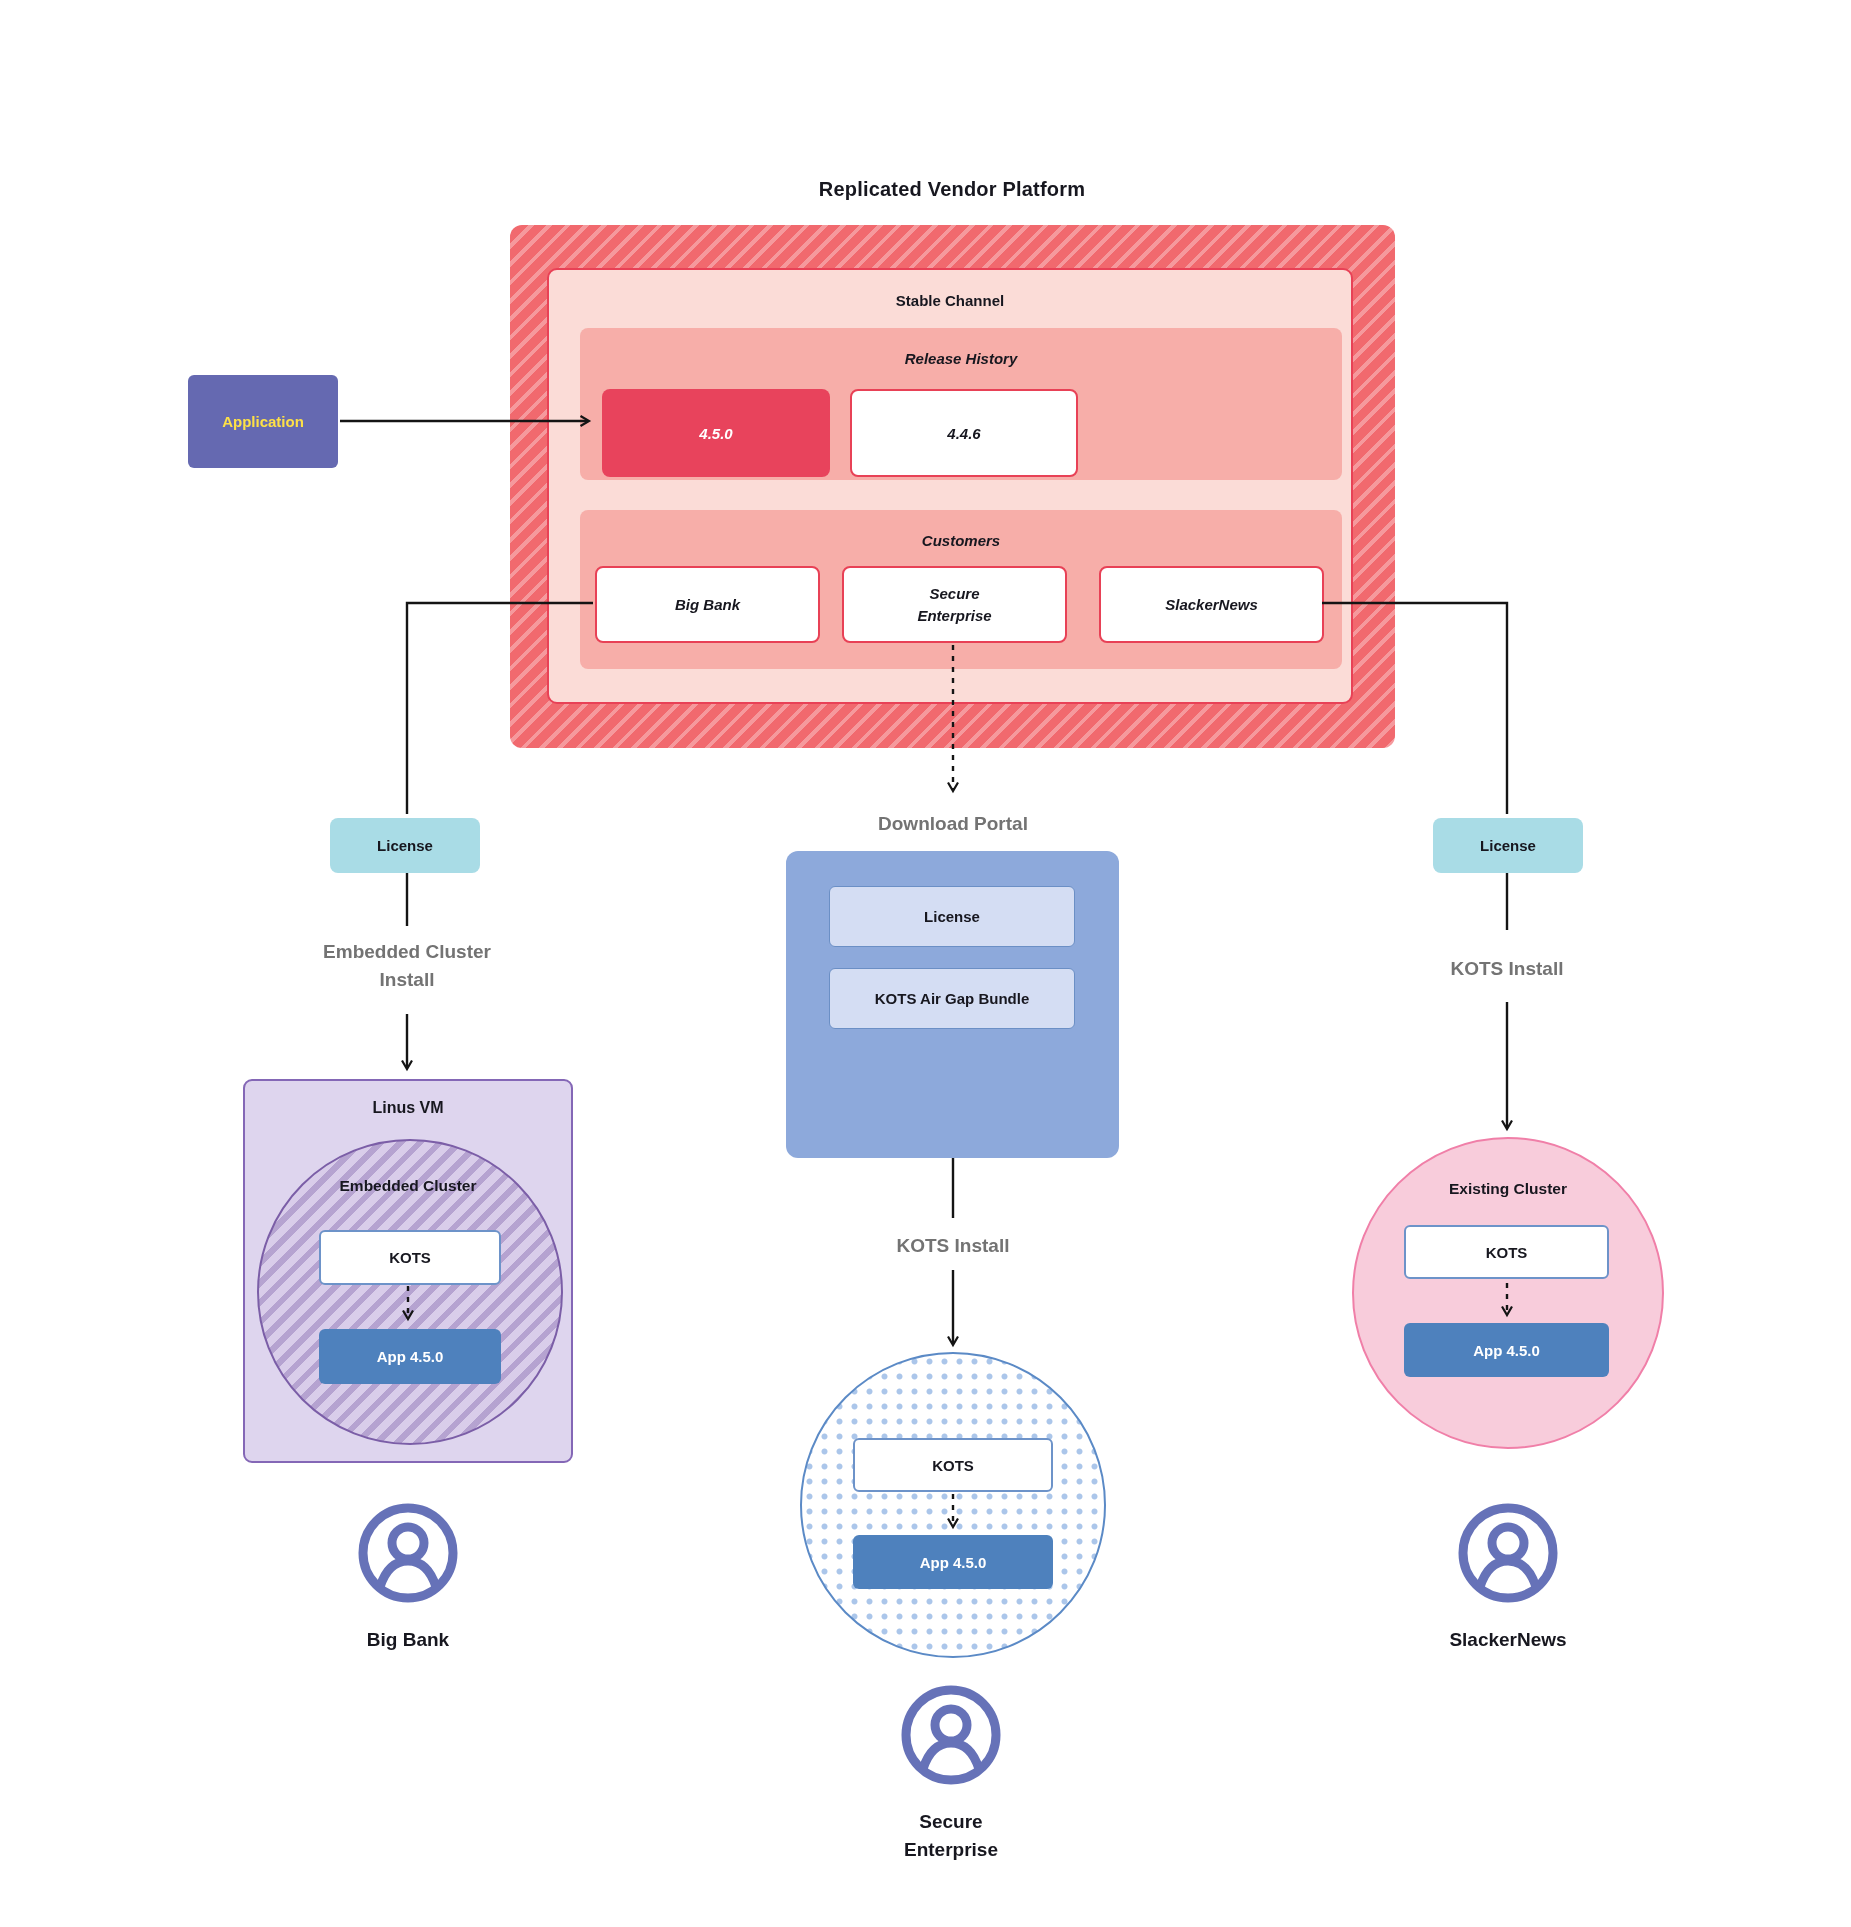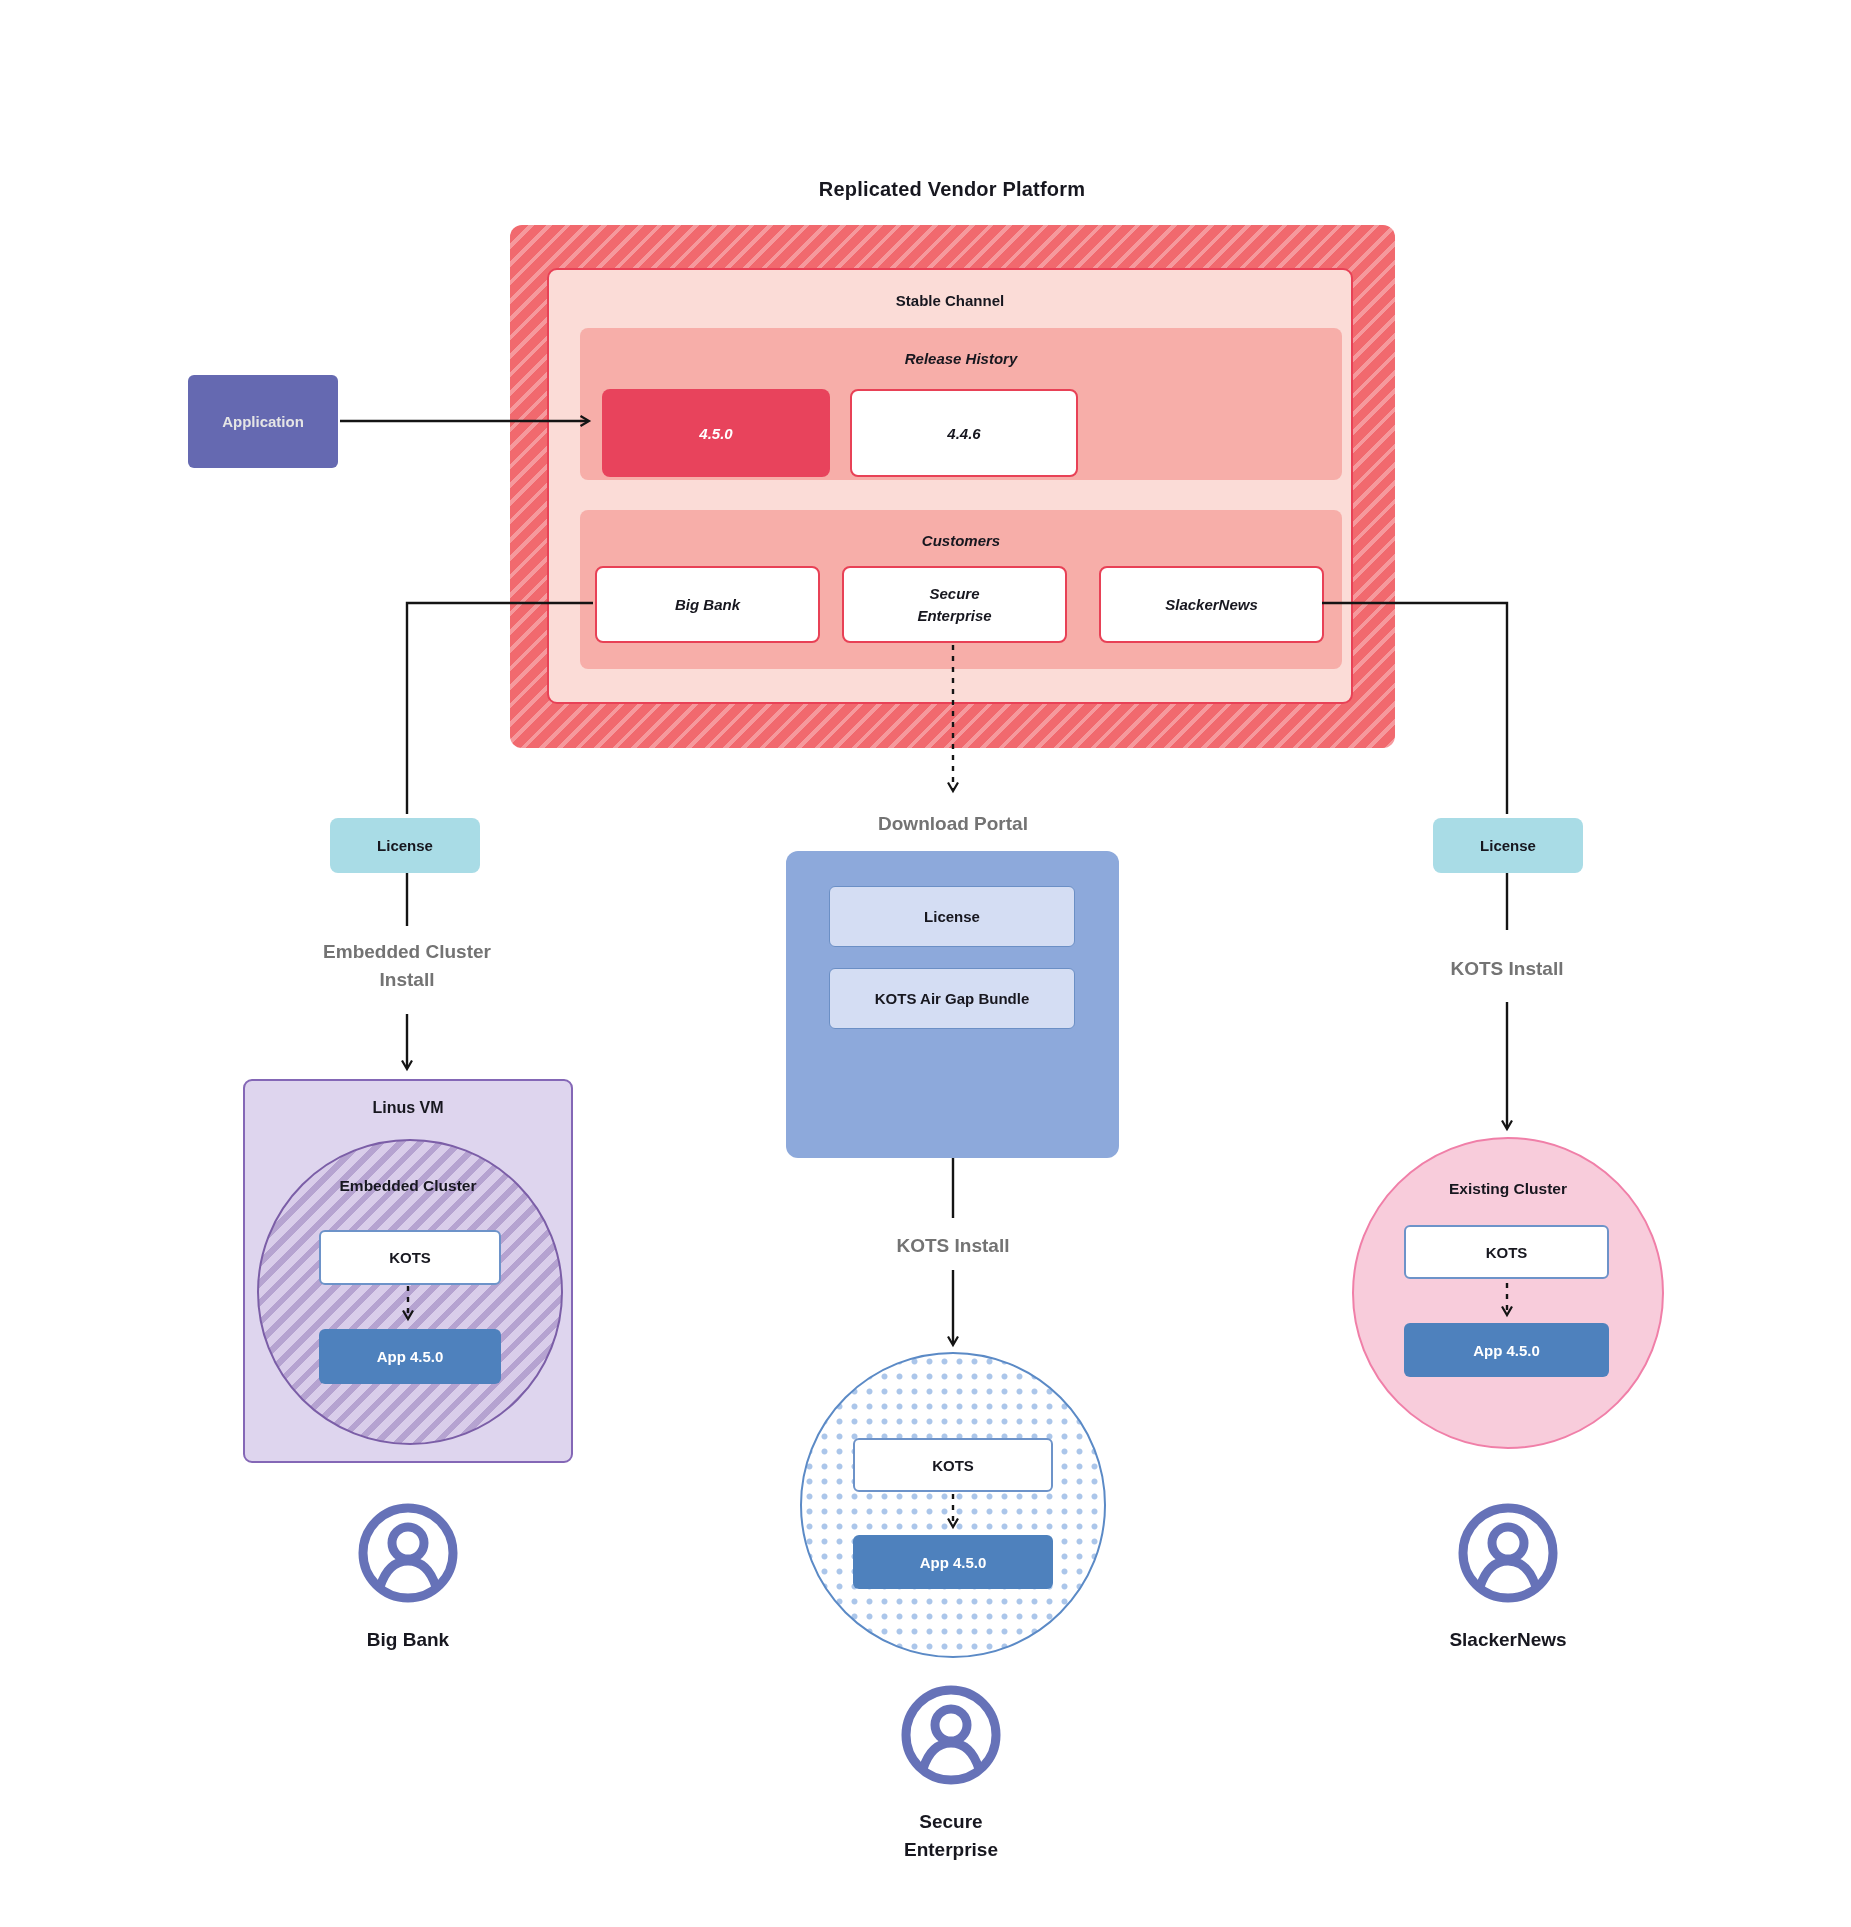--- a/index.html
+++ b/index.html
@@ -29,21 +29,21 @@
   .rel{position:absolute;top:61px;width:228px;height:88px;border-radius:8px;font-size:15px;font-weight:700;box-sizing:border-box;}
   .rel-current{left:22px;background:#e8435c;color:#ffffff;}
   .rel-prev{left:270px;background:#ffffff;border:2px solid #e84156;color:#17171f;}
   .cust{position:absolute;top:56px;width:225px;height:77px;background:#ffffff;border:2px solid #e84156;
         border-radius:8px;font-size:15px;font-weight:700;box-sizing:border-box;line-height:1.45;}
   .cust span{display:inline-block;max-width:100px;}
   .cust.wide span{max-width:200px;}
 
   
   .application{left:188px;top:375px;width:150px;height:93px;background:#6569b1;border-radius:6px;
-               color:#e5e5e5;font-size:15px;font-weight:600;}
+               color:#fde047;font-size:15px;font-weight:600;}
 
   
   .license-chip{width:150px;height:55px;background:#a9dce6;border-radius:8px;font-size:15px;font-weight:700;color:#17171f;}
   .license-left{left:330px;top:818px;}
   .license-right{left:1433px;top:818px;}
 
   .flow-label{font-size:19px;font-weight:700;text-align:center;line-height:1.45;color:#737373;}
 
   
   .vmbox{left:243px;top:1079px;width:330px;height:384px;background:#ded5ee;border:2px solid #8467b6;border-radius:9px;box-sizing:border-box;}

